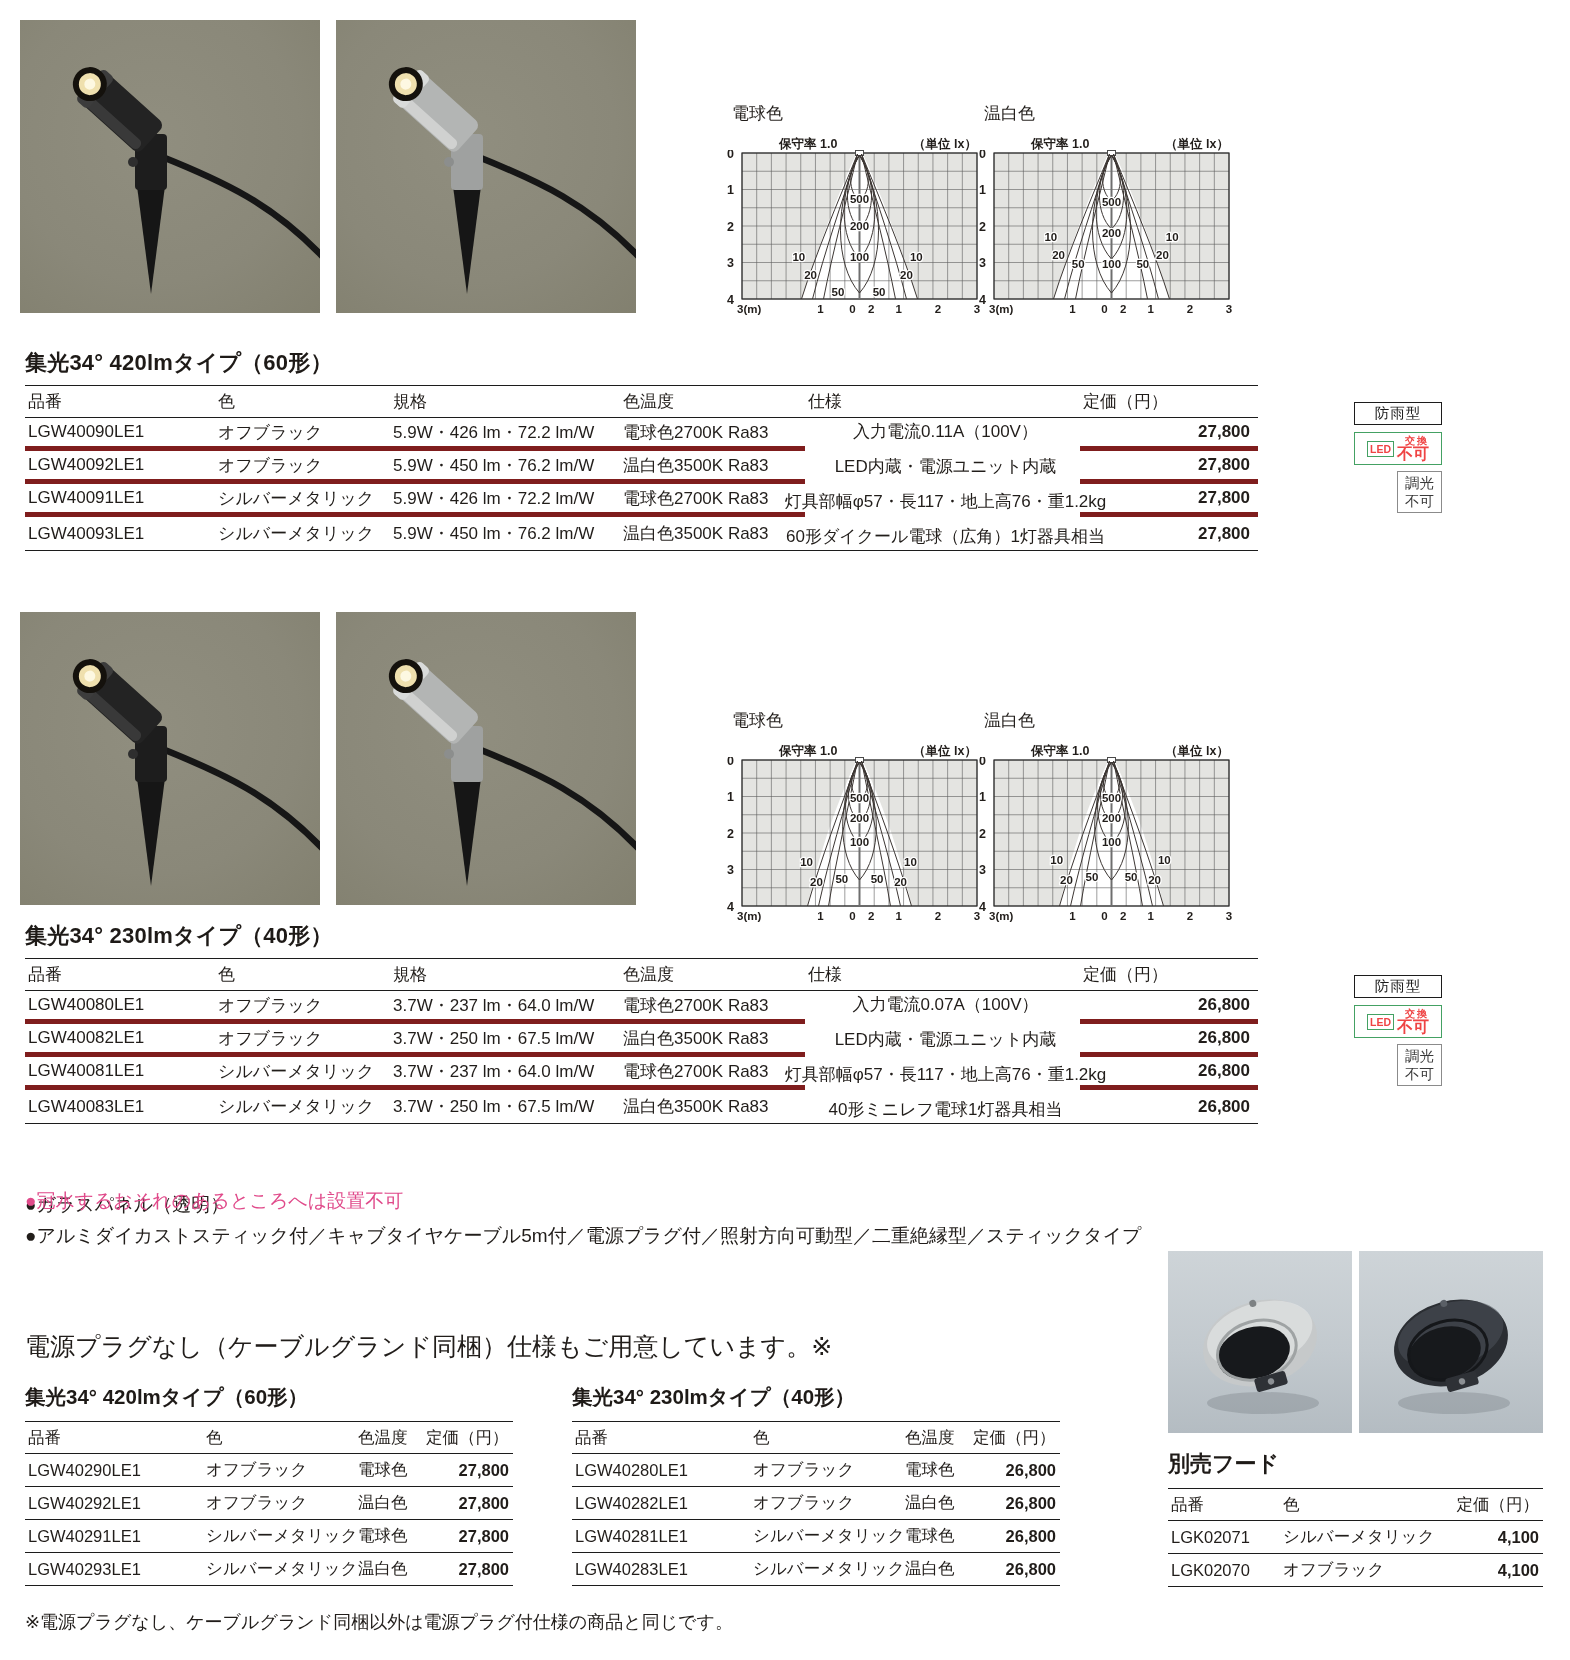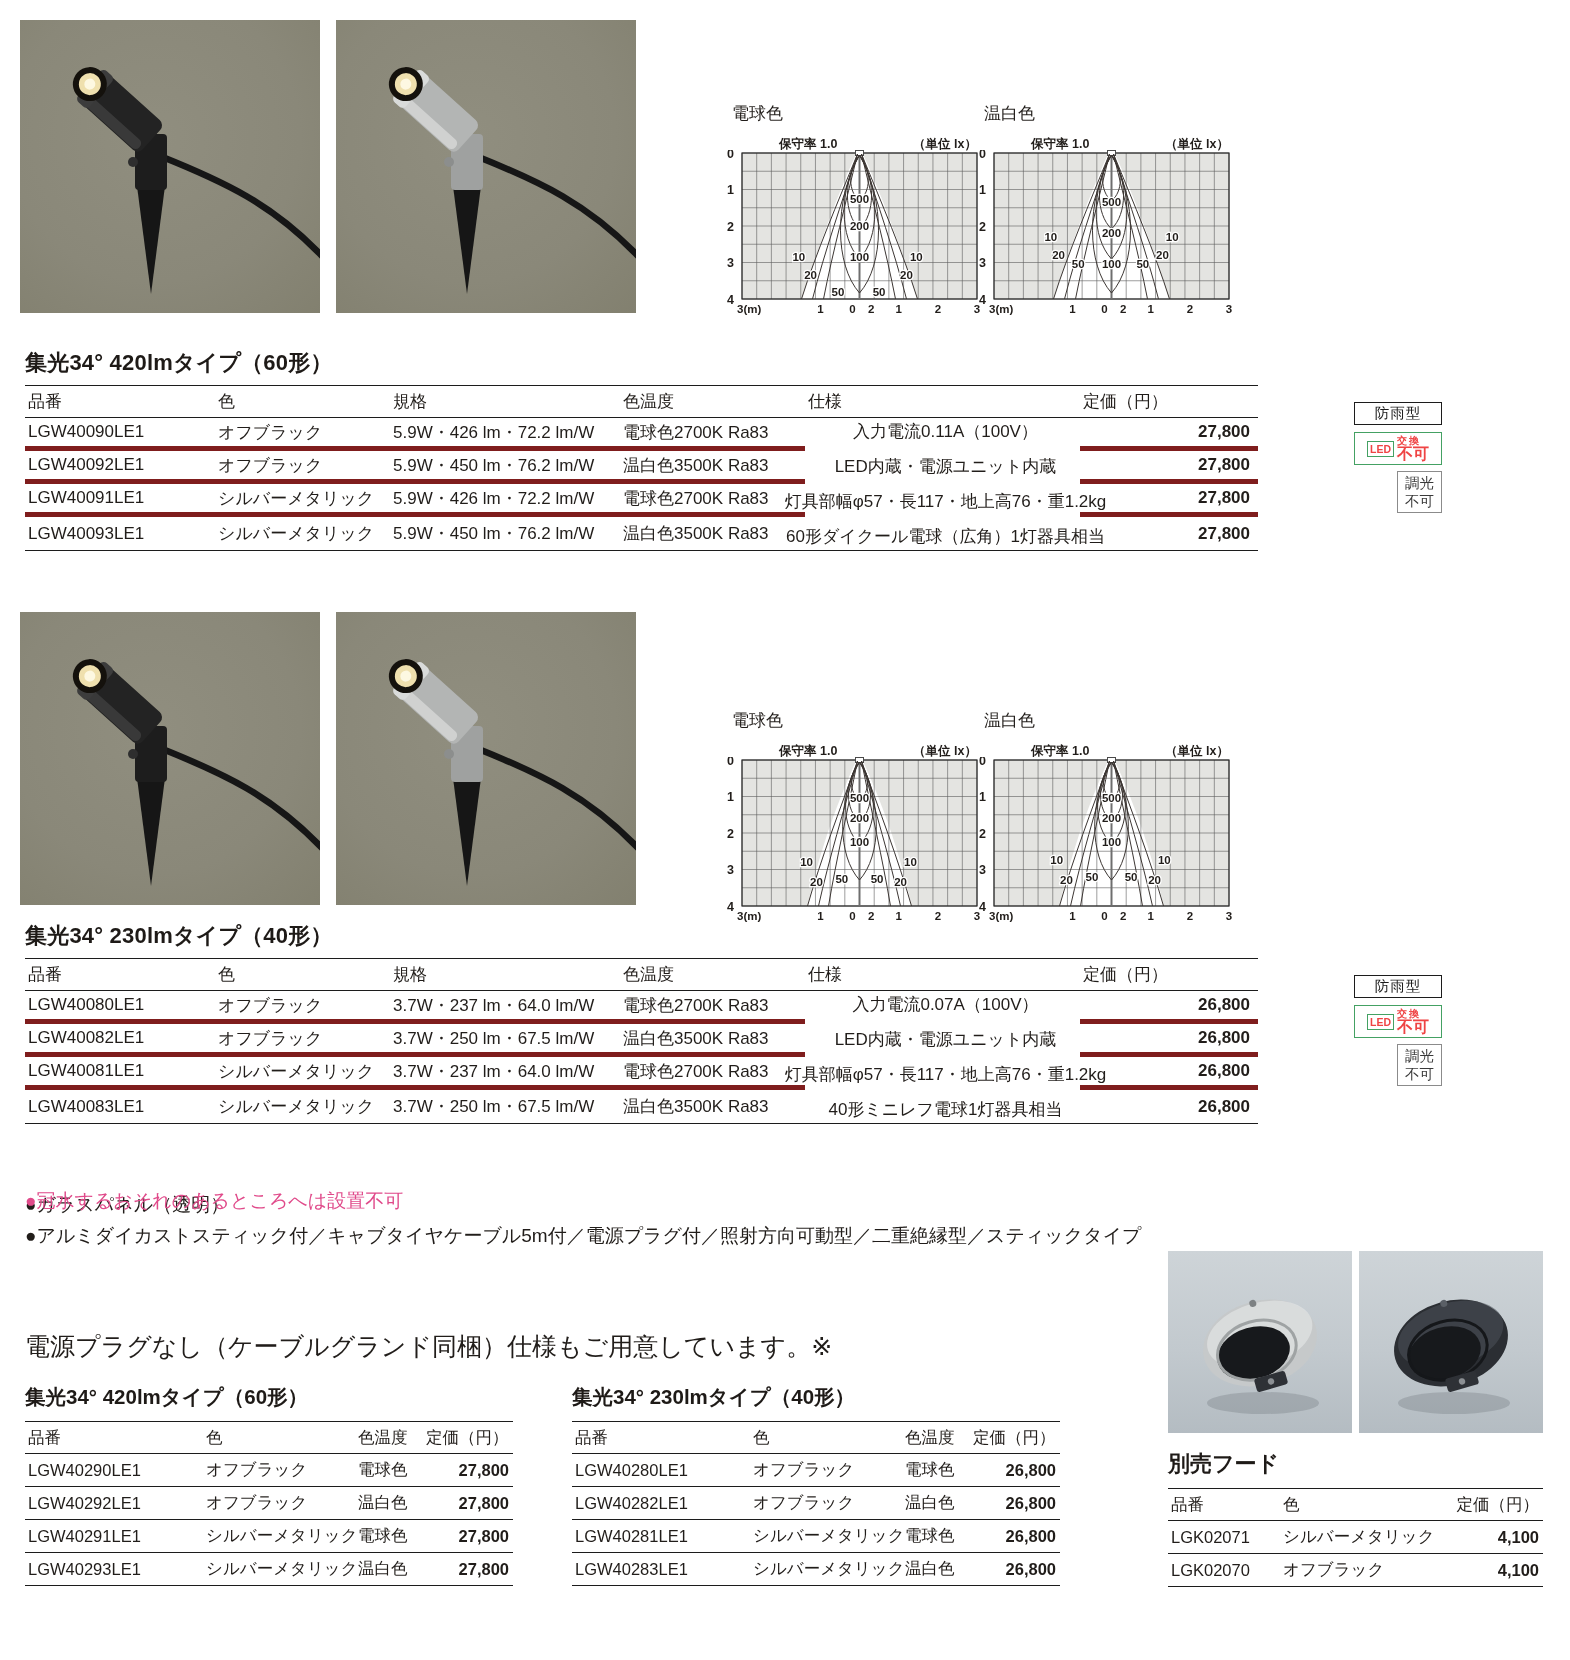--- a/index.html
+++ b/index.html
@@ -38,21 +38,21 @@
   .stable .td{border-bottom:1px solid #1c1c1c;display:flex;align-items:center;padding-left:3px;white-space:nowrap;}
   .stable .r{justify-content:flex-end;padding-right:4px;padding-left:0;}
   .stable .td.r{font-weight:700;}
   
   .badge-col{position:absolute;left:1354px;width:88px;display:flex;flex-direction:column;}
   .badge-rain{border:1.5px solid #1c1c1c;height:21px;display:flex;align-items:center;justify-content:center;
               font-size:14.5px;letter-spacing:1px;margin-bottom:7px;color:#1c1c1c;}
   .badge-led{border:1.5px solid #44a163;height:31px;display:flex;align-items:center;justify-content:center;gap:3px;
              margin-bottom:6px;color:#ef4444;background:#fff;}
   .led-chip{border:1.5px solid #44a163;font-size:10.5px;font-weight:700;padding:0 2px;line-height:14px;}
-  .led-stack{display:flex;flex-direction:column;align-items:flex-start;line-height:1;}
+  .led-stack{display:flex;flex-direction:column;align-items:flex-end;line-height:1;}
   .led-small{font-size:10px;font-weight:700;letter-spacing:2px;}
   .led-big{font-size:16px;font-weight:700;}
   .badge-dim{border:1.5px solid #8b8b8b;width:43px;margin-left:auto;text-align:center;font-size:14.5px;
              line-height:18px;padding:2px 0;color:#3a3a3a;}
   
   .note{position:absolute;left:25px;font-size:19px;color:#211d1a;white-space:nowrap;}
   .note.pink{color:#e04a8a;}
   .heading{position:absolute;left:25px;top:1330px;font-size:25px;font-weight:500;color:#211d1a;}
   .footnote{position:absolute;left:25px;top:1610px;font-size:18px;color:#211d1a;}
 </style>
@@ -593,14 +593,15 @@
       <div class="h">色</div>
       <div class="h r">定価（円）</div>
       <div class="td">LGK02071</div>
       <div class="td">シルバーメタリック</div>
       <div class="td r">4,100</div>
       <div class="td">LGK02070</div>
       <div class="td">オフブラック</div>
       <div class="td r">4,100</div>
     </div>
 
+  <div class="footnote">※電源プラグなし、ケーブルグランド同梱以外は電源プラグ付仕様の商品と同じです。</div>
 
 </div>
 
 </body></html>

